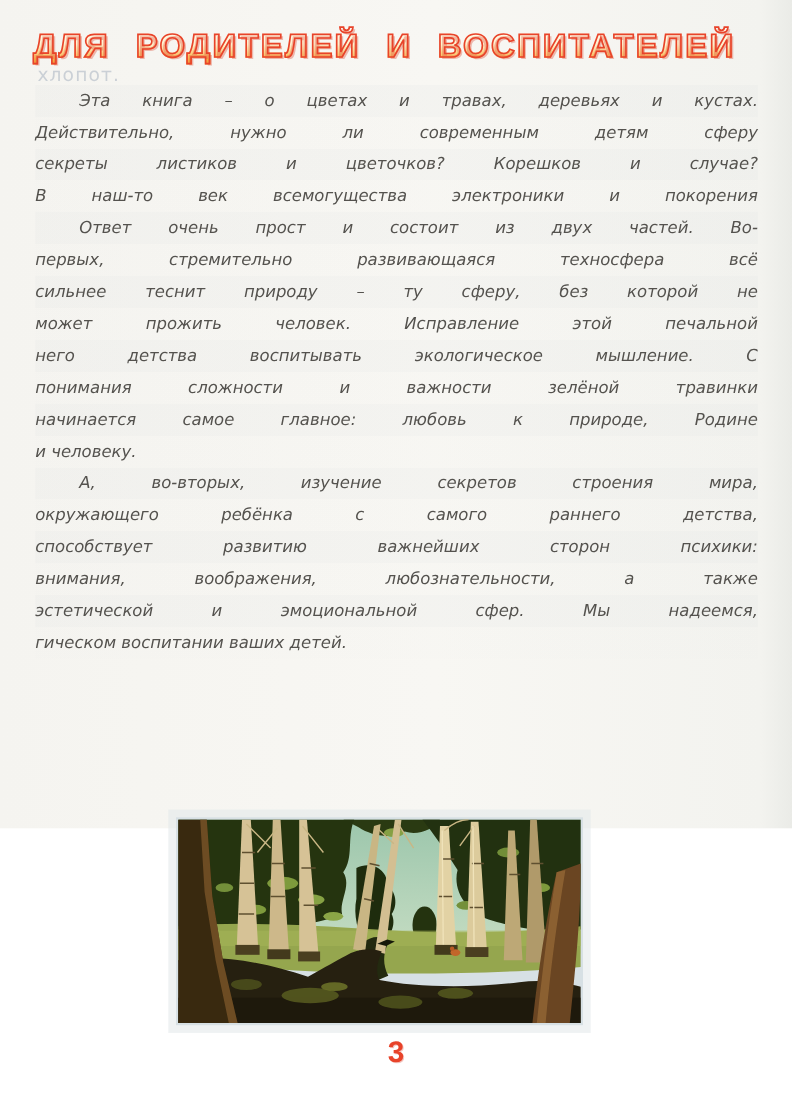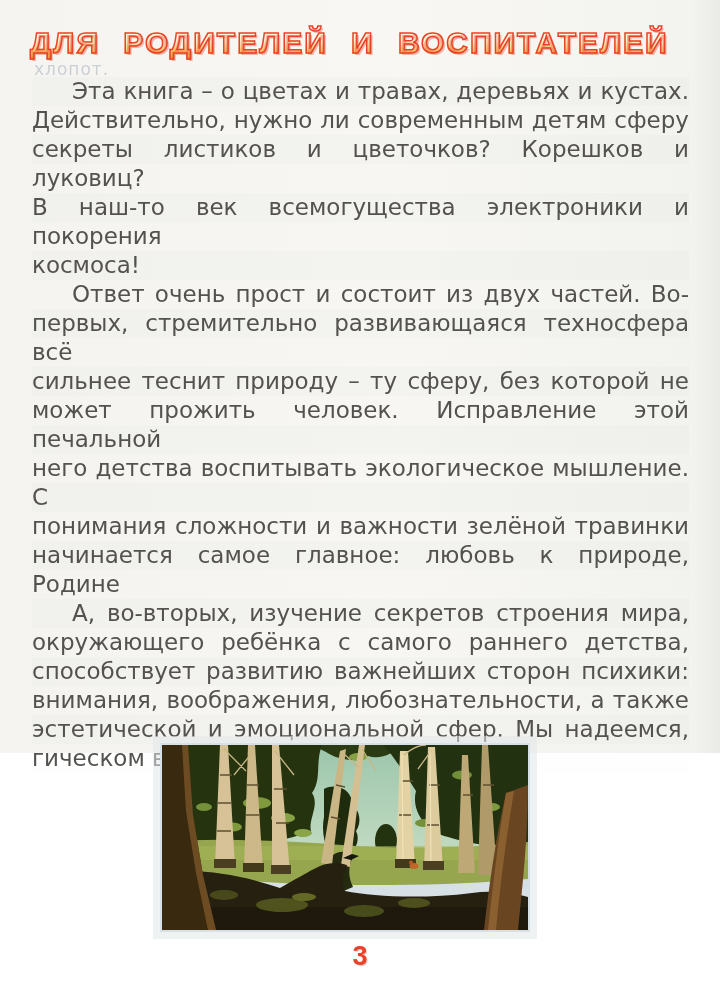--- a/index.html
+++ b/index.html
@@ -25,23 +25,24 @@
 
   
   .ghost {
     position:absolute; left:34px; top:59px;
     font-size:17px; color:rgba(150,165,182,0.45); letter-spacing:1px;
   }
 
   
   .body-text {
     position:absolute; left:32px; top:77px; width:657px;
-    font-size:23px; line-height:29px; color:#54524e;
+    font-size:15px; line-height:29px; color:#54524e;
     background-image: repeating-linear-gradient(180deg,
       rgba(203,209,213,0.10) 0 29px, rgba(203,209,213,0.02) 29px 58px);
+    font-style: italic;
   }
   .line { text-align:justify; text-align-last:justify; }
   .line.last { text-align-last:left; }
   .line.first { text-indent:40px; }
 
   
   .illustration {
     position:absolute; left:160px; top:743px;
     padding:2px; background:#d7e0e4;
     box-shadow:0 0 0 7px rgba(226,232,234,0.55);
@@ -63,32 +64,32 @@
 <div class="page">
 
   <h1 class="title">ДЛЯ РОДИТЕЛЕЙ И ВОСПИТАТЕЛЕЙ</h1>
 
   <div class="ghost">хлопот.</div>
 
   <div class="body-text">
       <div class="para">
         <div class="line first">Эта книга – о цветах и травах, деревьях и кустах.</div>
         <div class="line">Действительно, нужно ли современным детям сферу</div>
-        <div class="line">секреты листиков и цветочков? Корешков и луковиц?</div>
+        <div class="line">секреты листиков и цветочков? Корешков и случае?</div>
         <div class="line">В наш-то век всемогущества электроники и покорения</div>
-        <div class="line last">космоса!</div>
       </div>
       <div class="para">
         <div class="line first">Ответ очень прост и состоит из двух частей. Во-</div>
         <div class="line">первых, стремительно развивающаяся техносфера всё</div>
         <div class="line">сильнее теснит природу – ту сферу, без которой не</div>
         <div class="line">может прожить человек. Исправление этой печальной</div>
         <div class="line">него детства воспитывать экологическое мышление. С</div>
         <div class="line">понимания сложности и важности зелёной травинки</div>
         <div class="line">начинается самое главное: любовь к природе, Родине</div>
+        <div class="line last">и человеку.</div>
       </div>
       <div class="para">
         <div class="line first">А, во-вторых, изучение секретов строения мира,</div>
         <div class="line">окружающего ребёнка с самого раннего детства,</div>
         <div class="line">способствует развитию важнейших сторон психики:</div>
         <div class="line">внимания, воображения, любознательности, а также</div>
         <div class="line">эстетической и эмоциональной сфер. Мы надеемся,</div>
         <div class="line last">гическом воспитании ваших детей.</div>
       </div>
     </div>

